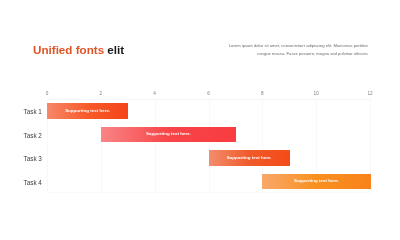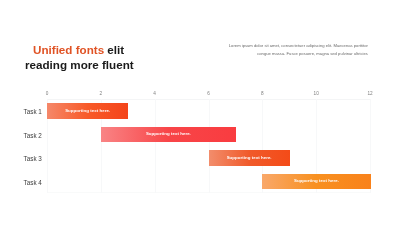--- a/index.html
+++ b/index.html
@@ -22,21 +22,20 @@
   .bar{position:absolute;height:15.4px;display:flex;align-items:center;justify-content:center;}
   .bar span{font-size:4.4px;font-weight:bold;color:#fff;letter-spacing:0.04px;position:relative;top:-0.6px;}
 </style>
 </head>
 <body>
 
 <div class="slide">
 
   <div class="title">
     <span class="accent">Unified fonts</span><span> elit</span><br>
-    <span>reading more fluent</span>
   </div>
 
   <div class="body-copy">Lorem ipsum dolor sit amet, consectetuer adipiscing elit. Maecenas porttitor congue massa. Fusce posuere, magna sed pulvinar ultricies</div>
 
   <div class="chart" id="chart">
     <div class="topline"></div>
     <div class="bottomline"></div>
   <div class="gridline" style="left: 0px;"></div>
       <div class="xlabel" style="left: 0px; top: -8.6px;">0</div>
       <div class="gridline" style="left: 53.8333px;"></div>

